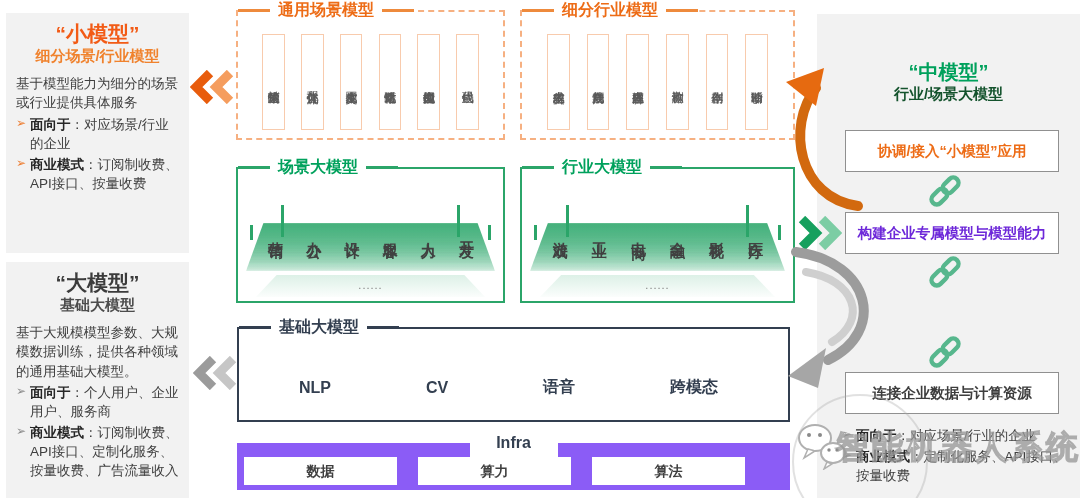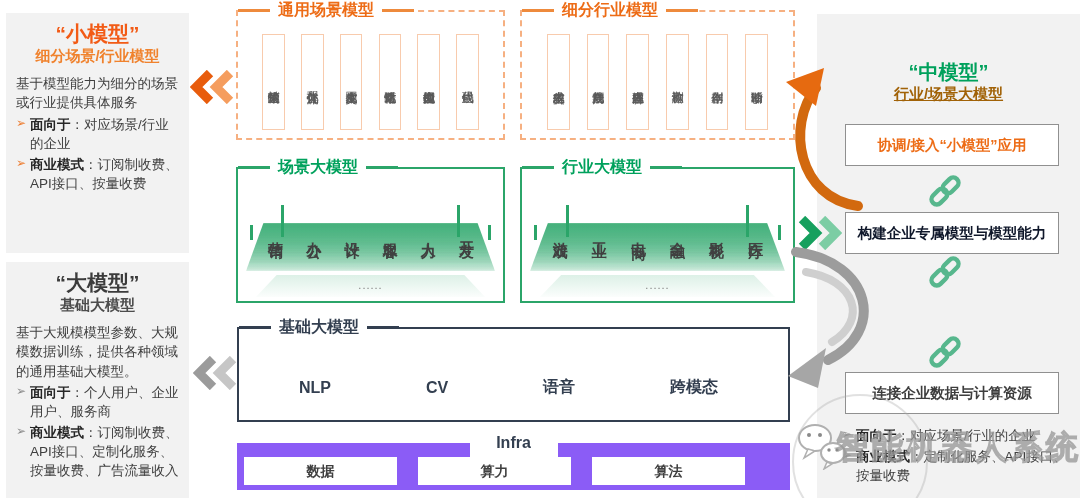--- a/index.html
+++ b/index.html
@@ -12,21 +12,21 @@
   #left-top{left:6px;top:13px;width:183px;height:240px;}
   #left-bottom{left:6px;top:262px;width:183px;height:236px;}
   #right-panel{left:817px;top:14px;width:263px;height:485px;padding-top:46px;}
   .panel-title{font-size:21px;font-weight:800;text-align:center;line-height:1.25;}
   .panel-sub{font-size:15px;font-weight:600;text-align:center;margin-bottom:8px;}
   .t-orange{color:#f25b16;}
   .s-orange{color:#f0822d;}
   .t-dark{color:#3b3b3b;}
   .s-dark{color:#4d4d4d;}
   .t-green{color:#00a15c;font-size:20px;}
-  .s-green{color:#a16207;text-decoration:underline;}
+  .s-green{color:#14532d;}
   .body-text{font-size:13.5px;line-height:1.42;color:#3f3f3f;}
   .bullets{margin-top:2px;}
   .bullet{display:flex;font-size:13.5px;line-height:1.42;margin-top:2px;}
   .bullet b{color:#262626;}
   .bullet::before{content:"➢";font-size:12px;margin-right:4px;flex:0 0 auto;}
   .mk-orange .bullet::before{color:#ed7d31;}
   .mk-gray .bullet::before{color:#8c8c8c;}
   
   .gbox{position:absolute;box-sizing:border-box;background:#fff;}
   .legend{position:absolute;top:-12px;left:0;right:0;display:flex;align-items:center;justify-content:flex-start;z-index:2;}
@@ -72,23 +72,23 @@
   #infra{position:absolute;left:237px;top:443px;width:553px;height:47px;background:#8b5cf6;}
   #infra-tab{position:absolute;left:50%;transform:translateX(-50%);top:-14px;width:88px;height:28px;background:#fff;
     text-align:center;font-size:16px;font-weight:700;color:#333f50;line-height:28px;}
   .infra-items{position:absolute;left:7px;right:45px;bottom:5px;height:28px;display:flex;justify-content:space-between;}
   .infra-box{width:30.5%;background:#fff;text-align:center;font-size:14px;font-weight:700;color:#404040;line-height:28px;}
   
   .rstep{position:absolute;left:845px;width:214px;height:42px;background:#fff;border:1px solid #909090;
     box-sizing:border-box;display:flex;align-items:center;justify-content:center;
     font-size:14.5px;font-weight:700;white-space:nowrap;z-index:2;}
   .step-orange{color:#ed6c16;}
-  .step-green{color:#0f172a;}
+  .step-green{color:#6d28d9;}
   .step-dark{color:#3d3d3d;}
-  #rstep1{top:124px;} #rstep2{top:212px;} #rstep3{top:292px;} #rstep4{top:372px;}
+  #rstep1{top:130px;} #rstep2{top:212px;} #rstep3{top:292px;} #rstep4{top:372px;}
   .chain{position:absolute;width:38px;height:38px;z-index:1;}
   #chain1{left:926px;top:172px;} #chain2{left:926px;top:253px;} #chain3{left:926px;top:333px;}
   #right-bullets{position:absolute;left:842px;top:422px;width:234px;z-index:1;}
   
   .deco{position:absolute;}
   #orange-chevrons{left:190px;top:70px;}
   #gray-chevrons{left:193px;top:356px;}
   #green-chevrons{left:796px;top:216px;}
   #orange-curve{left:780px;top:58px;}
   #gray-curve{left:782px;top:246px;}

